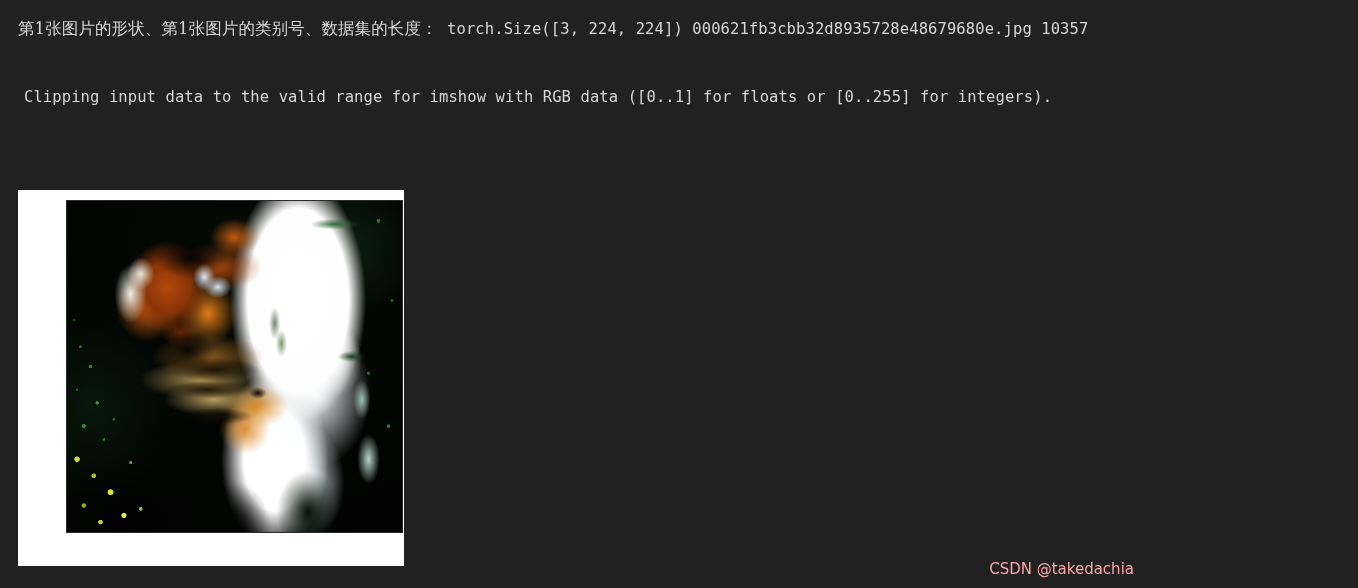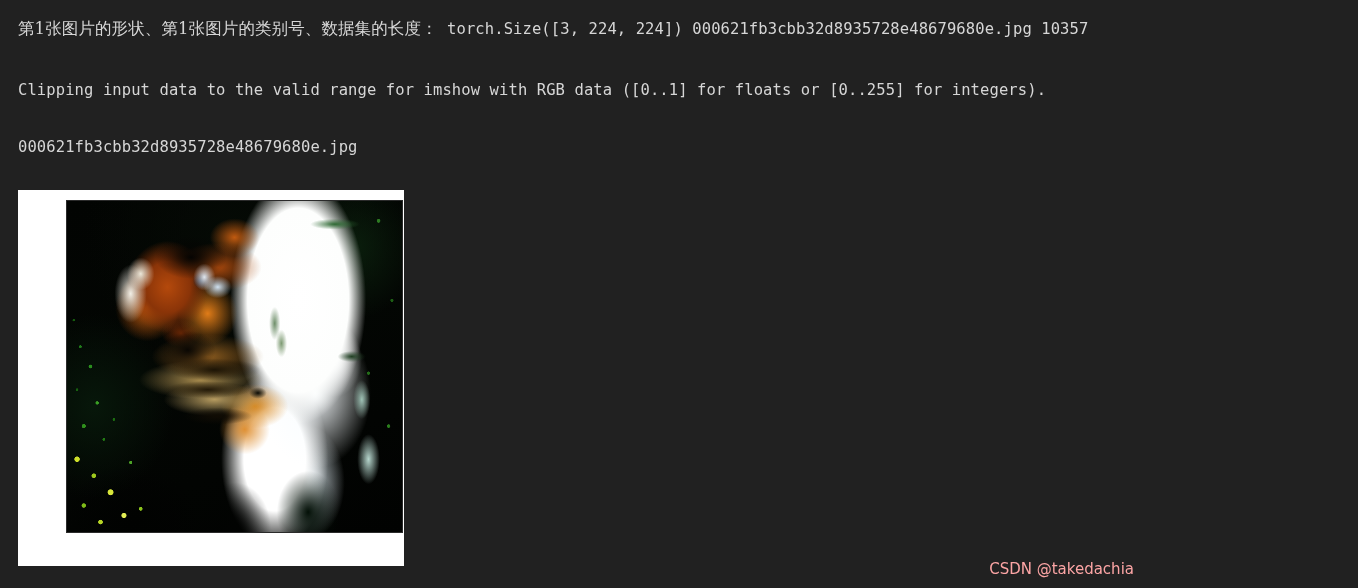--- a/index.html
+++ b/index.html
@@ -30,21 +30,21 @@
     font-size: 15.5px;
     letter-spacing: 0.1px;
     white-space: pre;
     font-family: "DejaVu Sans Mono", "Liberation Mono", monospace;
   }
   .line-1 { top: 18px; font-size: 15.5px; }
   .line-1 .cjk {
     font-family: "DejaVu Serif", "Liberation Serif", serif;
     font-size: 16.5px;
   }
-  .line-2 { top: 81px; }
+  .line-2 { top: 88px; margin-left: 6px; }
   .line-3 { top: 138px; }
 
   
   .mpl-figure {
     position: absolute;
     left: 18px;
     top: 190px;
     width: 386px;
     height: 376px;
     background: #ffffff;
@@ -184,21 +184,20 @@
 </style>
 </head>
 <body>
 
 <div class="output-area">
 
   <div class="out-line line-1"><span class="cjk">第1张图片的形状、第1张图片的类别号、数据集的长度：</span><span> torch.Size([3, 224, 224]) 000621fb3cbb32d8935728e48679680e.jpg 10357</span></div>
 
   <div class="out-line line-2">Clipping input data to the valid range for imshow with RGB data ([0..1] for floats or [0..255] for integers).</div>
 
-  <div class="out-line line-3">000621fb3cbb32d8935728e48679680e.jpg</div>
 
   <div class="mpl-figure">
     <div class="mpl-axes">
       <div class="img-canvas">
         <div class="lay lay-bg"></div>
         <div class="lay lay-white"></div>
         <div class="lay lay-fur"></div>
         <div class="lay lay-shadow"></div>
         <div class="lay lay-mark"></div>
         <div class="lay lay-darkfg"></div>

